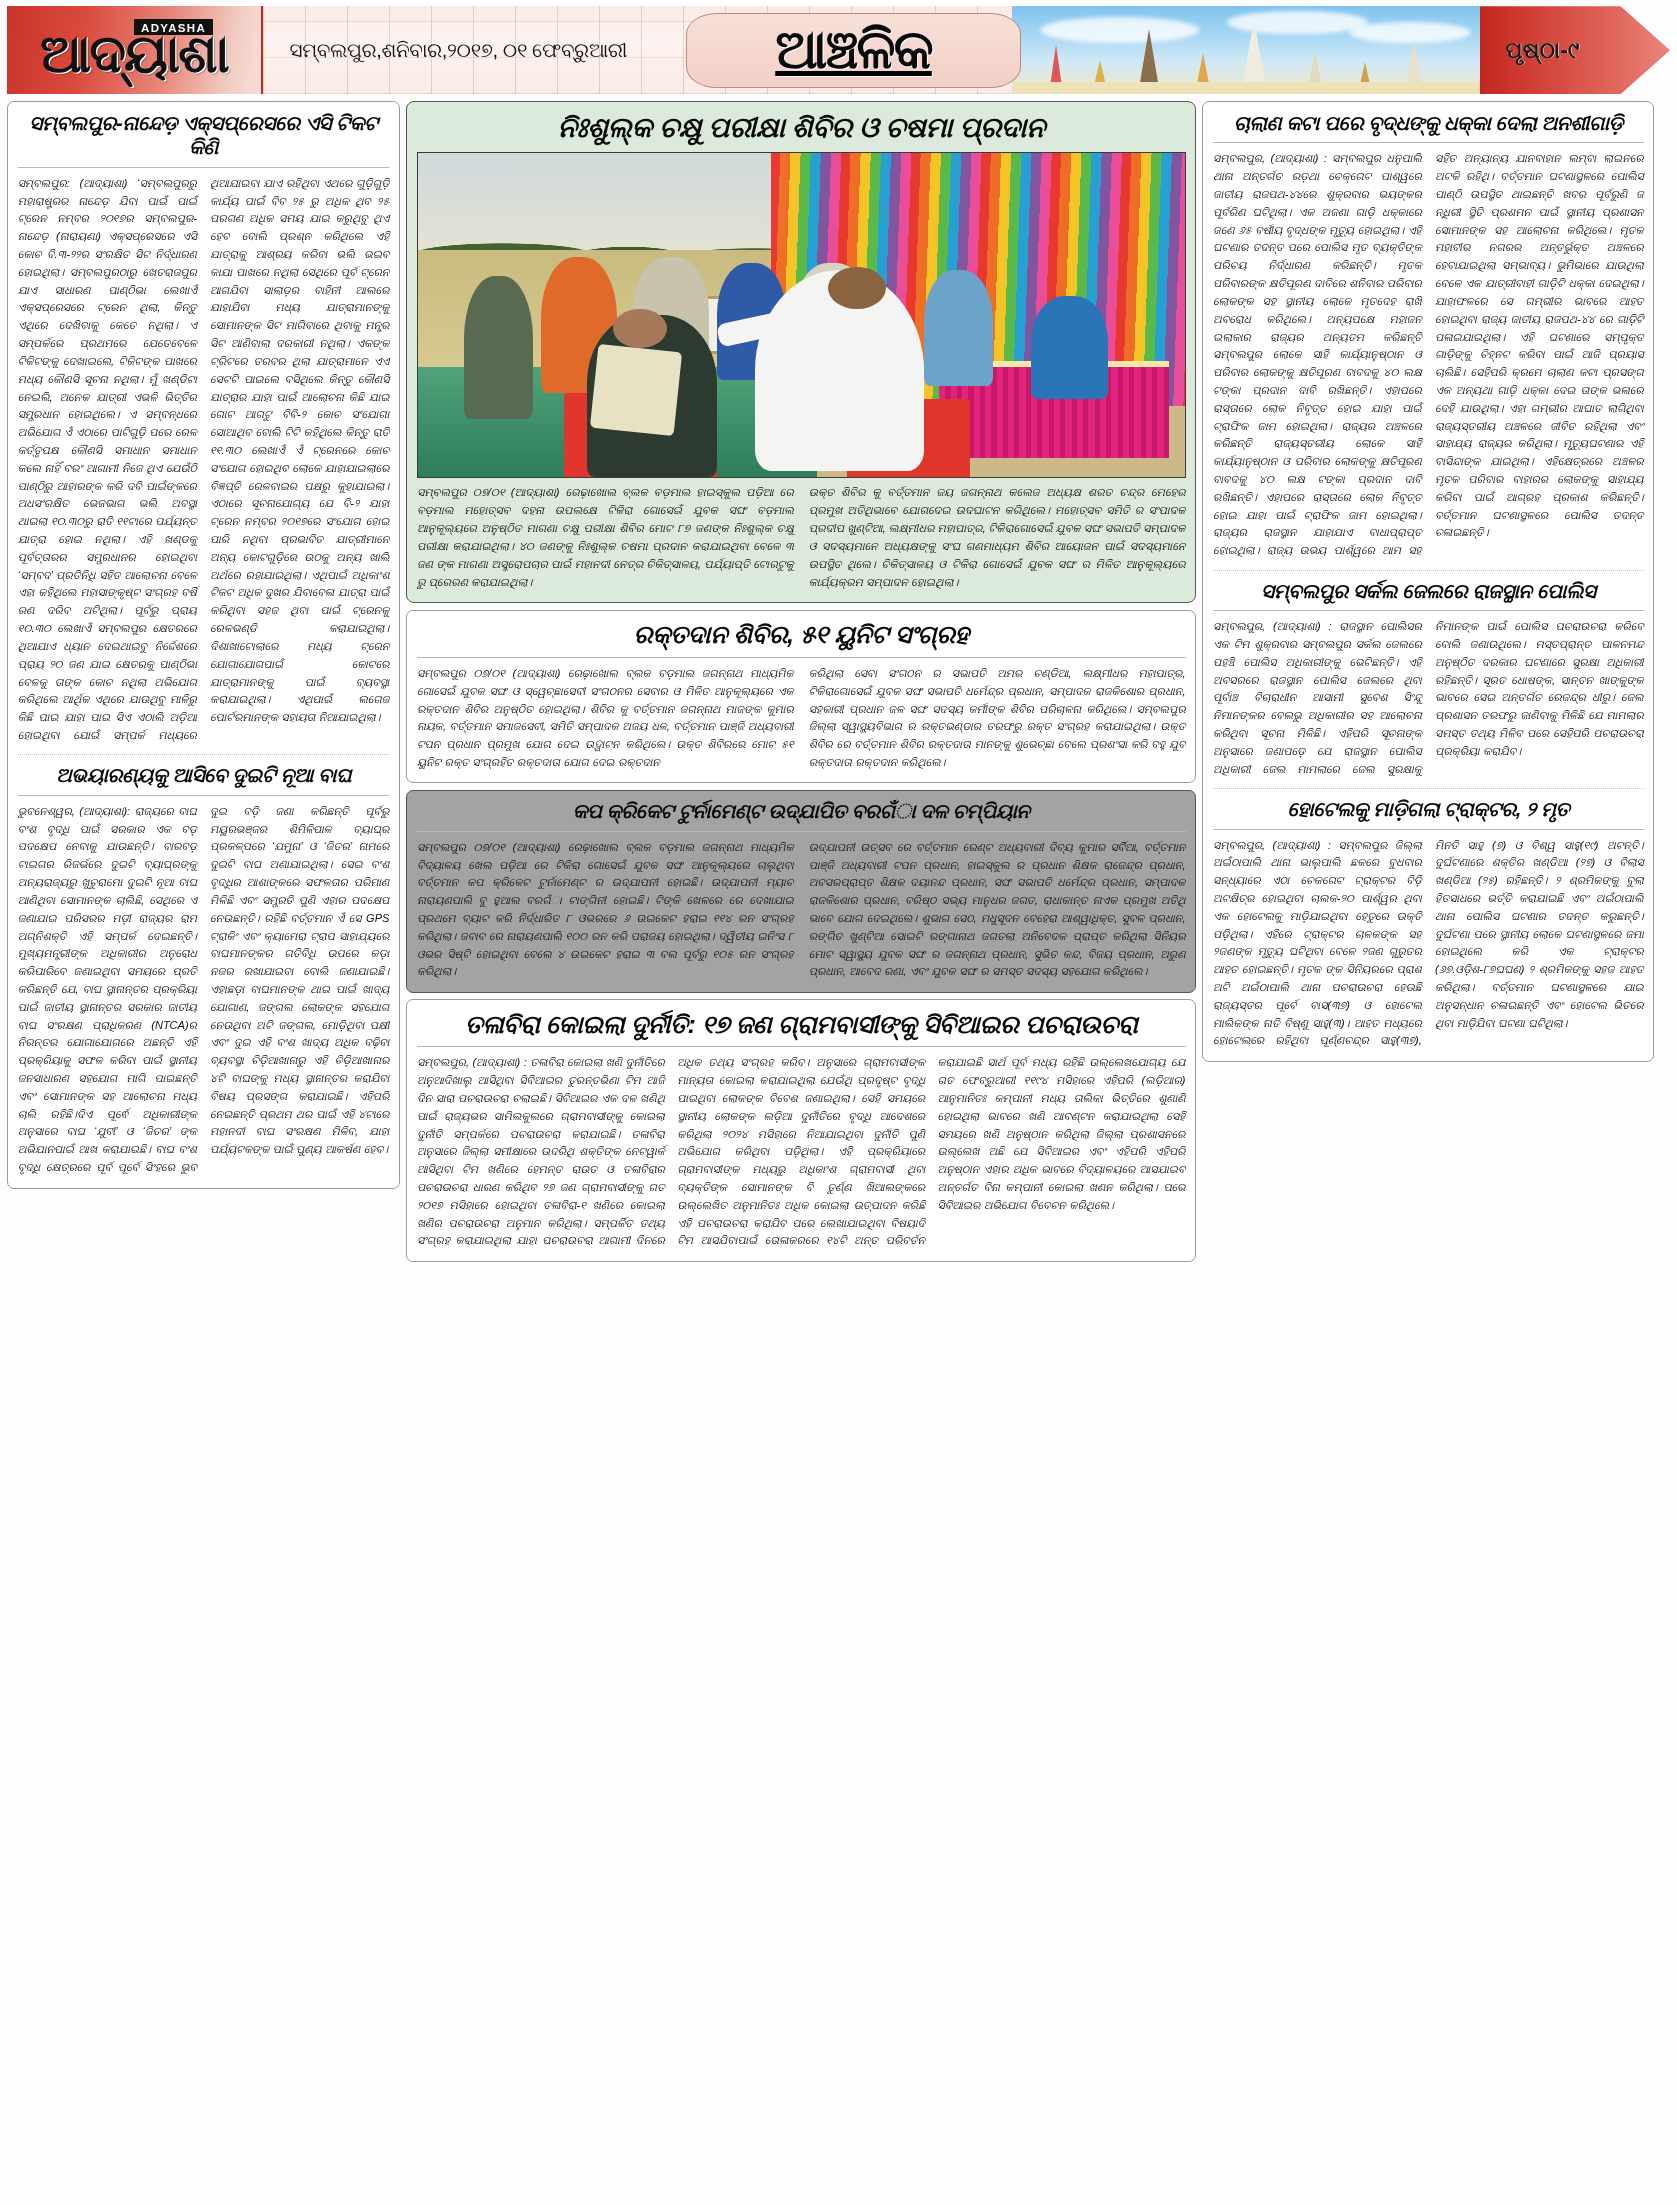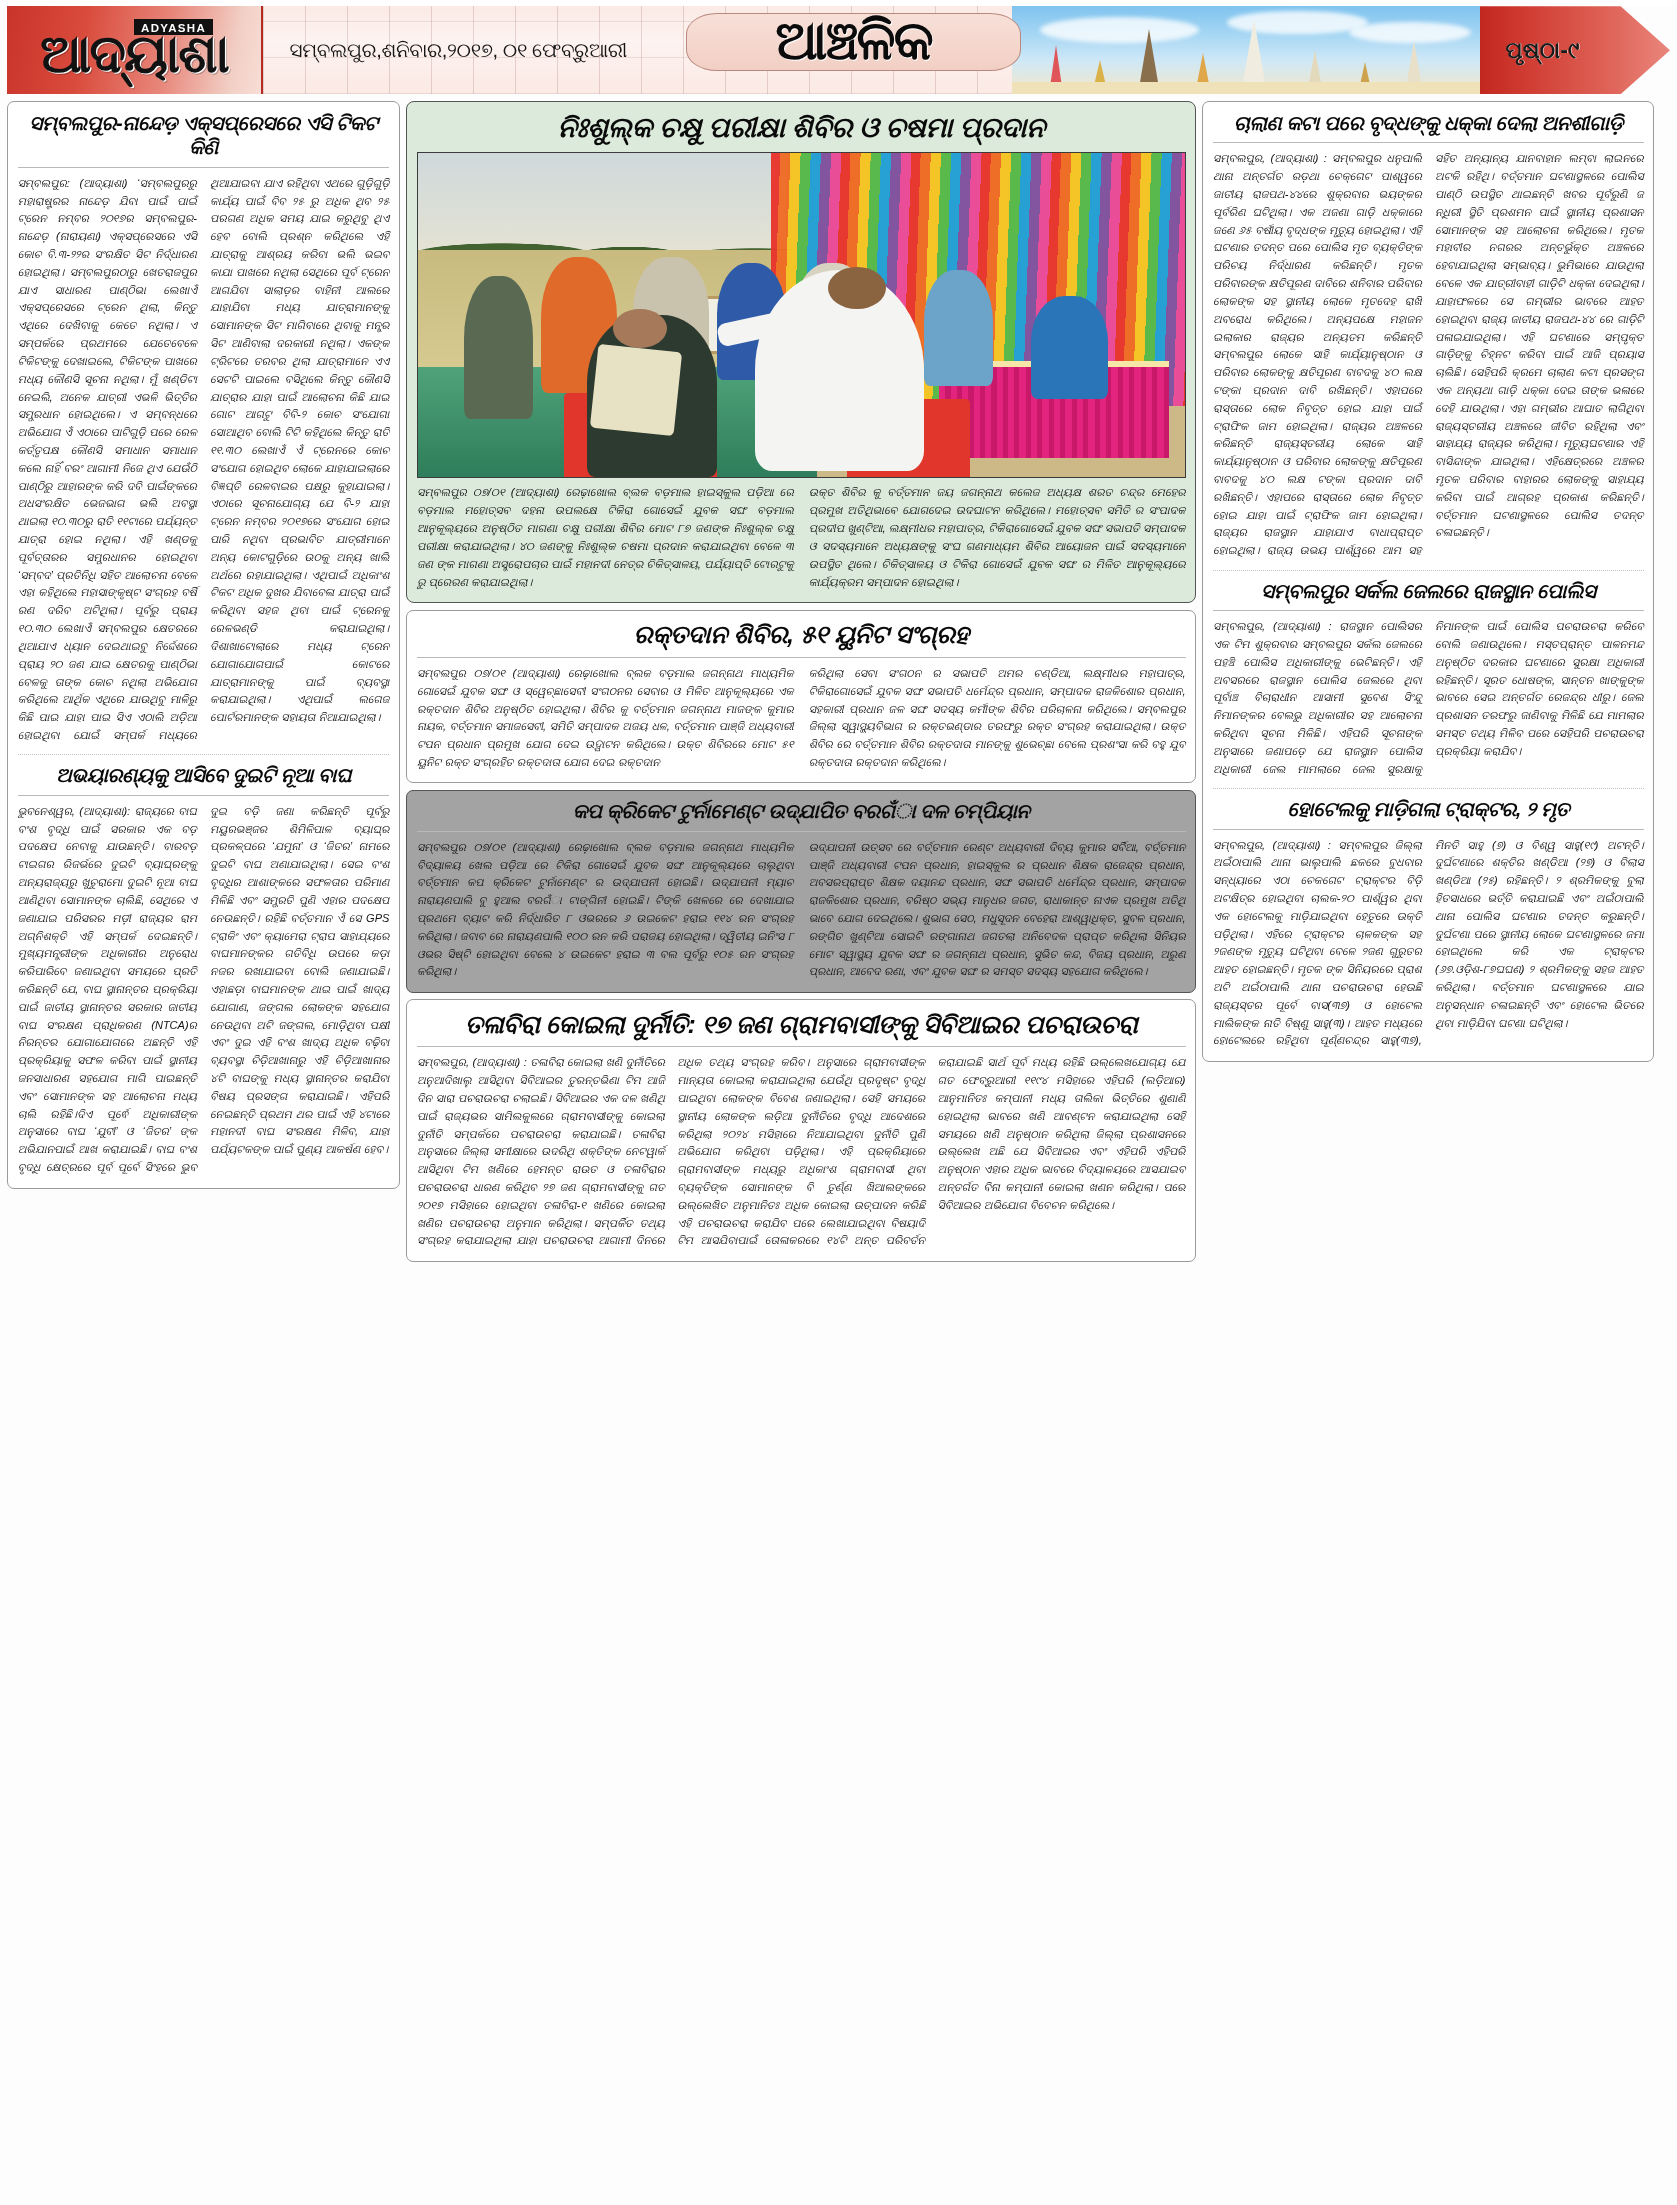--- a/index.html
+++ b/index.html
@@ -79,28 +79,29 @@
     font-weight: 400;
     color: #141414;
     white-space: nowrap;
     letter-spacing: -0.4px;
   }
   .title-plaque {
     position: absolute;
     left: 679px;
     top: 7px;
     width: 335px;
-    height: 58px;
+    height: 75px;
     background: linear-gradient(180deg,#f7e0d8,#f2cfc4);
     border-radius: 31px / 21px;
     border: 0.9px solid #b9887c;
     display: flex;
     align-items: center;
     justify-content: center;
     z-index: 5;
+    text-decoration: underline;
   }
   .title-plaque .big-title {
     font-size: 54px;
     font-weight: 700;
     color: #0b0b0b;
     letter-spacing: -1.8px;
     text-shadow: 0.9px 0.9px 0 #fff;
     line-height: 1;
     padding-bottom: 3.5px;
   }

